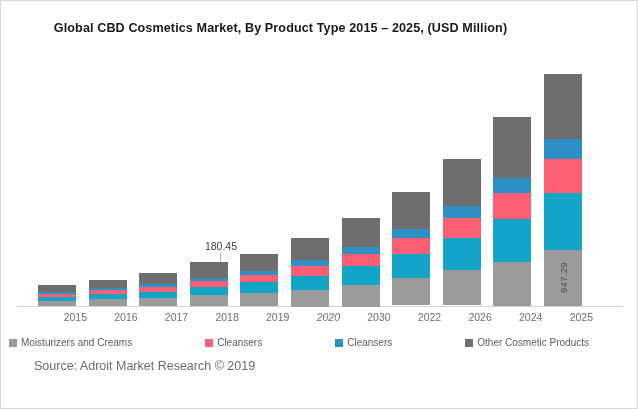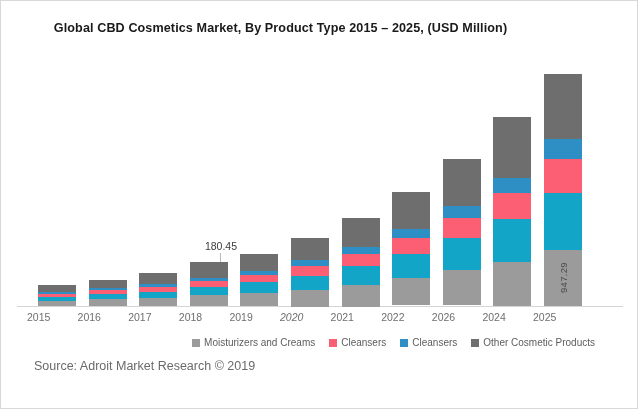--- a/index.html
+++ b/index.html
@@ -42,21 +42,21 @@
   }
   .seg{
     width:38px;
     display:block;
     position:relative;
   }
   .x-label{
     position:absolute;
     top:310px;
     width:60px;
-    text-align:left;
+    text-align:right;
     font-size:10.5px;
     color:#6f6f6f;
   }
   .inner-label{
     position:absolute;
     left:0;width:38px;
     text-align:center;
     font-size:9.5px;
     color:#4a4a4a;
     writing-mode:vertical-rl;
@@ -77,23 +77,23 @@
     color:#3a3a3a;
   }
   #callout-line{
     position:absolute;
     left:219px;top:252px;
     width:1px;height:17px;
     background:#b9b9b9;
   }
   #legend{
     position:absolute;
-    left:14px;top:336px;width:580px;
+    left:8px;top:336px;width:580px;
     display:flex;
-    justify-content:flex-end;
+    justify-content:space-between;
     align-items:center;
     gap:14px;
     font-size:10px;
     color:#5d5d5d;
   }
   .legend-item{
     display:flex;align-items:center;gap:4px;white-space:nowrap;
   }
   .legend-swatch{
     width:8px;height:8px;display:inline-block;flex:none;
@@ -188,21 +188,21 @@
       <div class="seg" style="height: 17px; background: rgb(155, 155, 155);"></div>
     </div>
     <div class="x-label" style="left: 279px; font-style: italic;">2020</div>
     <div class="bar-stack" style="left: 340.6px; bottom: 0px; position: absolute; top: 217px; height: 88px;">
       <div class="seg" style="height: 29px; background: rgb(110, 110, 110);"></div>
       <div class="seg" style="height: 7px; background: rgb(46, 143, 196);"></div>
       <div class="seg" style="height: 12px; background: rgb(252, 94, 115);"></div>
       <div class="seg" style="height: 19px; background: rgb(18, 165, 200);"></div>
       <div class="seg" style="height: 22px; background: rgb(155, 155, 155);"></div>
     </div>
-    <div class="x-label" style="left: 329.6px;">2021</div>
+    <div class="x-label" style="left: 329.6px;">2030</div>
     <div class="bar-stack" style="left: 391.2px; bottom: 0px; position: absolute; top: 191px; height: 114px;">
       <div class="seg" style="height: 37px; background: rgb(110, 110, 110);"></div>
       <div class="seg" style="height: 9px; background: rgb(46, 143, 196);"></div>
       <div class="seg" style="height: 16px; background: rgb(252, 94, 115);"></div>
       <div class="seg" style="height: 24px; background: rgb(18, 165, 200);"></div>
       <div class="seg" style="height: 27px; background: rgb(155, 155, 155);"></div>
     </div>
     <div class="x-label" style="left: 380.2px;">2022</div>
     <div class="bar-stack" style="left: 441.8px; bottom: 0px; position: absolute; top: 158px; height: 147px;">
       <div class="seg" style="height: 47px; background: rgb(110, 110, 110);"></div>

